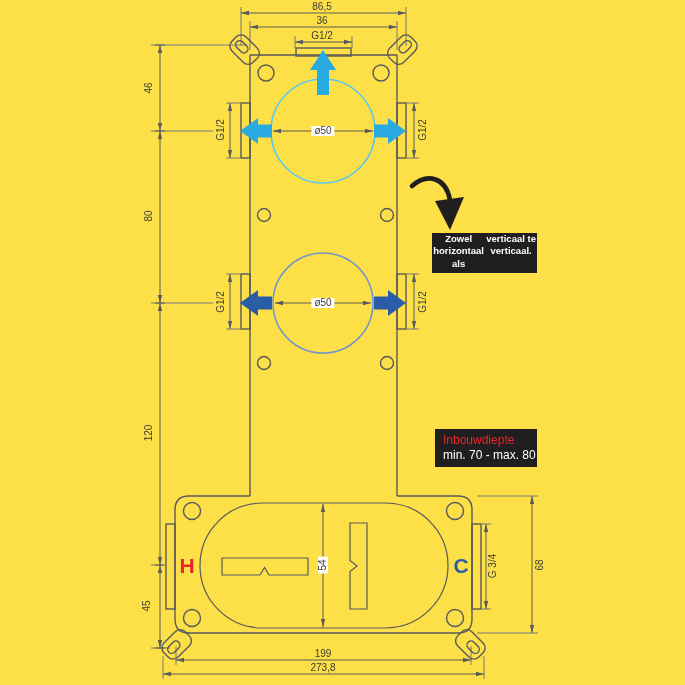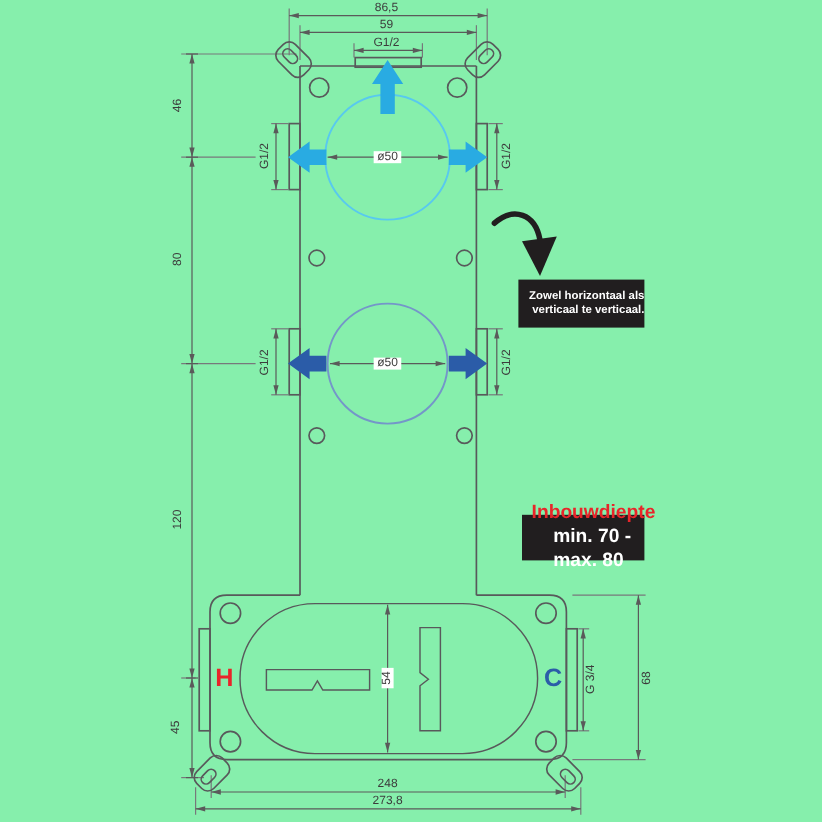--- a/index.html
+++ b/index.html
@@ -1,20 +1,20 @@
 <!DOCTYPE html>
 <html style="--cyan: #29abe2; --blue: #2b5ca8; --circle_cyan: #58c9ef; --circle_blue: #7496c9; --red: #e8252a; --dark: #211e1f; --line: #58595b;"><head>
 <meta charset="utf-8">
 <style>
   :root{
     --cyan:#29abe2; --blue:#2b5ca8; --circle_cyan:#58c9ef; --circle_blue:#7496c9;
     --red:#e8252a; --dark:#211e1f; --line:#58595b; --dim:#5a5a5a; --text:#3c3c3c;
   }
   html,body{margin:0;padding:0;background:#fff;}
-  #stage{position:relative;width:685px;height:685px;background:#86efac;overflow:hidden;
+  #stage{position:relative;width:685px;height:685px;background:#fde047;overflow:hidden;
          font-family:"Liberation Sans", sans-serif;}
   svg{position:absolute;left:0;top:0;}
   .outline{stroke:var(--line);stroke-width:1.4;fill:none;}
   .thin{stroke:#77787b;stroke-width:1;fill:none;}
   .dim{stroke:var(--dim);stroke-width:1;fill:none;}
   .arr{fill:var(--dim);stroke:none;}
   .cyanfill{fill:var(--cyan);stroke:none;}
   .bluefill{fill:var(--blue);stroke:none;}
   .ccyan{stroke:var(--circle_cyan);stroke-width:1.6;fill:none;}
   .cblue{stroke:var(--circle_blue);stroke-width:1.6;fill:none;}
@@ -22,27 +22,27 @@
   .blackfill{fill:var(--dark);stroke:none;}
   .lbl{position:absolute;font-size:10px;color:var(--text);white-space:nowrap;
        transform:translate(-50%,-50%);line-height:1;}
   .rot{transform:translate(-50%,-50%) rotate(-90deg);}
   .whitebg{background:#fff;padding:0 3px;}
   .hot{position:absolute;font-size:21px;font-weight:bold;color:var(--red);
        transform:translate(-50%,-50%);}
   .cold{position:absolute;font-size:21px;font-weight:bold;color:var(--blue);
        transform:translate(-50%,-50%);}
   .notebox{position:absolute;background:var(--dark);color:#fff;font-weight:bold;
-       font-size:9.5px;line-height:1.3;display:flex;flex-direction:column;
-       justify-content:center;align-items:flex-end;text-align:center;}
-  .specbox{position:absolute;background:var(--dark);font-weight:bold;font-size:16px;
+       font-size:9.5px;line-height:1.3;display:flex;
+       justify-content:center;align-items:flex-start;text-align:center;}
+  .specbox{position:absolute;background:var(--dark);font-weight:normal;font-size:12px;
        line-height:1.25;display:flex;flex-direction:column;justify-content:center;
        padding-left:8px;box-sizing:border-box;}
   .specbox .t1{color:var(--red);}
-  .specbox .t2{color:#fff;margin-left:18px;}
+  .specbox .t2{color:#fff;}
 </style>
 </head>
 <body>
 
 <div id="stage">
 
   <svg width="685" height="685" viewBox="0 0 685 685">
 
     <g class="thin">
       <line x1="241" y1="7" x2="241" y2="46"></line>
@@ -202,41 +202,41 @@
       <polygon class="bluefill" points="374,296.5 388,296.5 388,290 406,303 388,316 388,309.5 374,309.5"></polygon>
     </g>
 
     <g>
       <path class="blackcurve" d="M412,186 C428,172 446,178 450,200"></path>
       <polygon class="blackfill" points="435,201 464,197 450,230"></polygon>
     </g>
   </svg>
 
   <div class="lbl" style="left:322px;top:7px">86,5</div>
-  <div class="lbl" style="left:322px;top:21px">59</div>
+  <div class="lbl" style="left:322px;top:21px">36</div>
   <div class="lbl" style="left:322px;top:36px">G1/2</div>
 
   <div class="lbl rot" style="left:149px;top:88px">46</div>
   <div class="lbl rot" style="left:149px;top:216px">80</div>
   <div class="lbl rot" style="left:149px;top:433px">120</div>
   <div class="lbl rot" style="left:147px;top:606px">45</div>
 
   <div class="lbl whitebg" style="left:323px;top:131px">ø50</div>
   <div class="lbl whitebg" style="left:323px;top:303px">ø50</div>
 
   <div class="lbl rot" style="left:221px;top:130px">G1/2</div>
   <div class="lbl rot" style="left:423px;top:130px">G1/2</div>
   <div class="lbl rot" style="left:221px;top:302px">G1/2</div>
   <div class="lbl rot" style="left:423px;top:302px">G1/2</div>
 
   <div class="lbl rot whitebg" style="left:323px;top:565px">54</div>
   <div class="lbl rot" style="left:493px;top:566px">G 3/4</div>
   <div class="lbl rot" style="left:540px;top:565px">68</div>
 
-  <div class="lbl" style="left:323px;top:654px">248</div>
+  <div class="lbl" style="left:323px;top:654px">199</div>
   <div class="lbl" style="left:323px;top:668px">273,8</div>
 
   <div class="hot" style="left:187px;top:566px">H</div>
   <div class="cold" style="left:461px;top:566px">C</div>
 
   <div class="notebox" style="left:432px;top:233px;width:105px;height:40px">
     <span>Zowel horizontaal als</span>
     <span>verticaal te verticaal.</span>
   </div>
 

